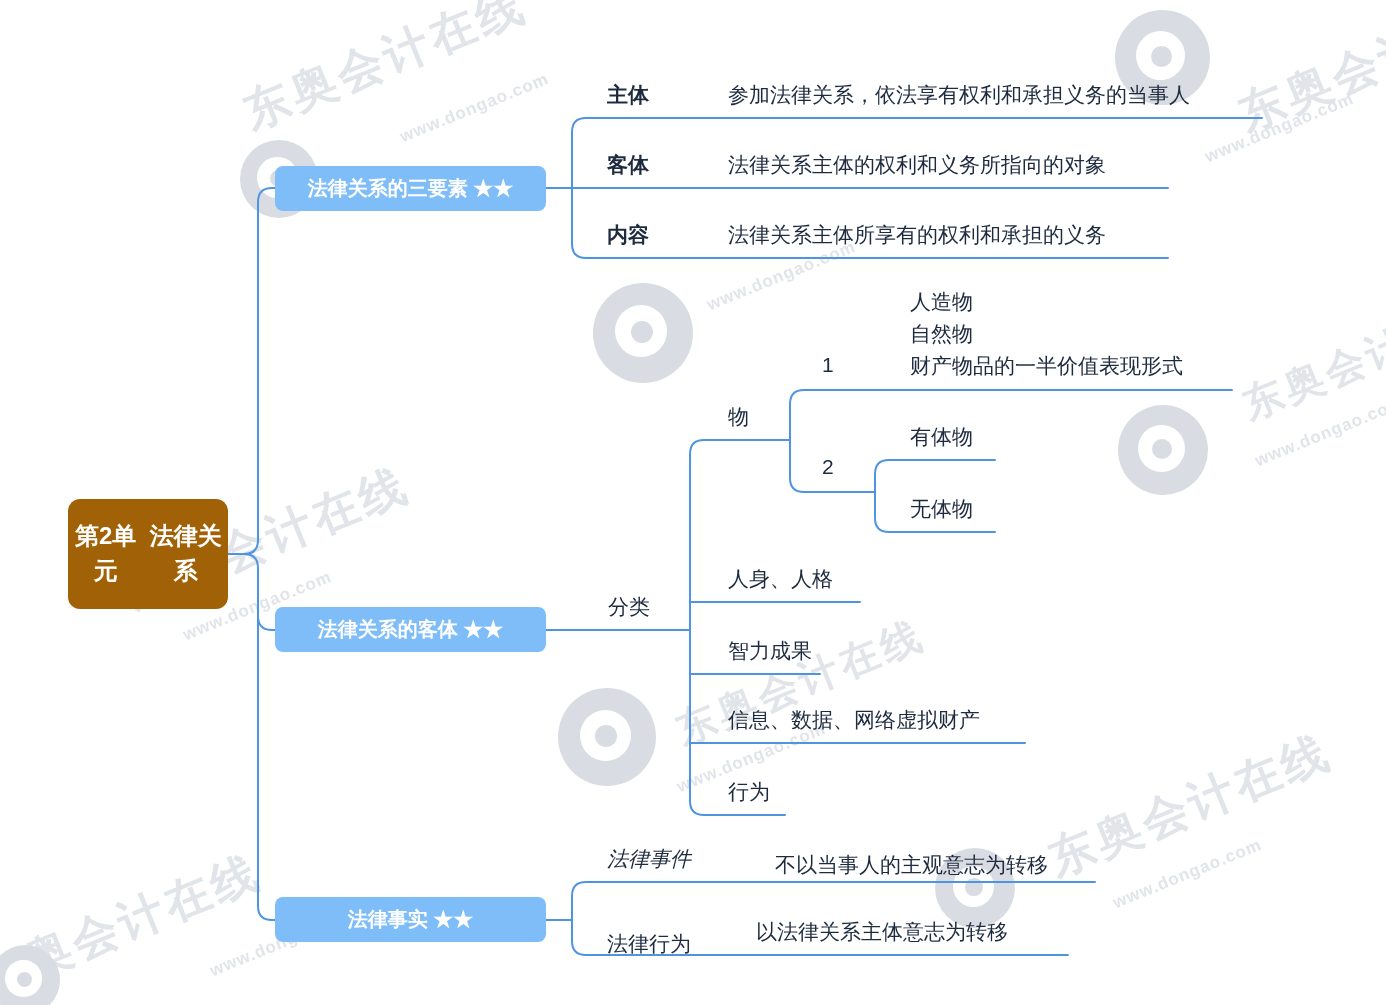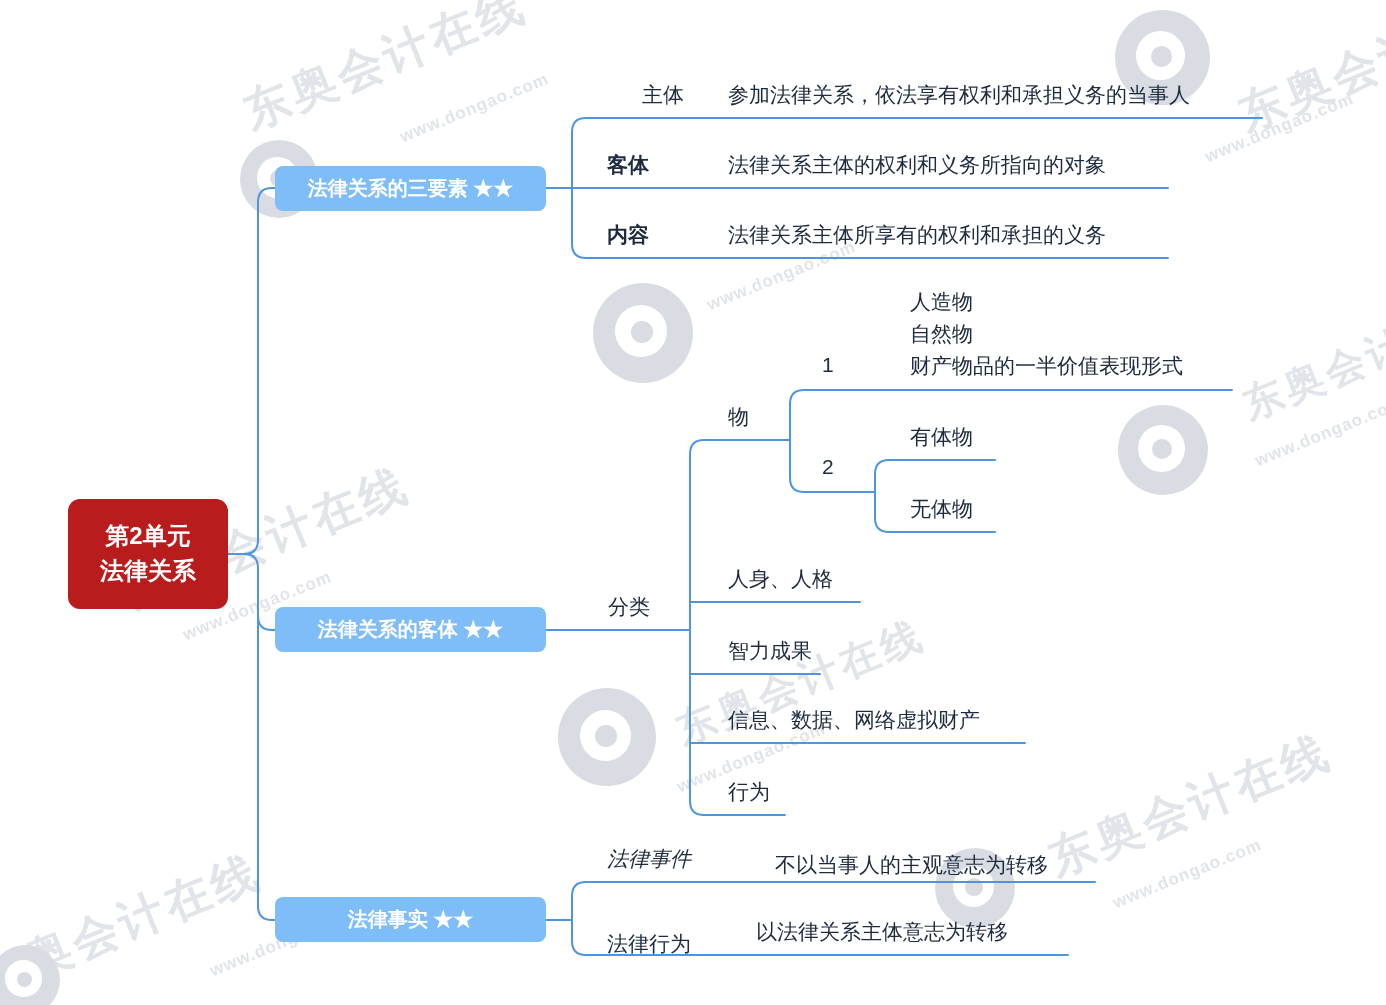--- a/index.html
+++ b/index.html
@@ -6,22 +6,22 @@
   .canvas{
     position:relative;width:1386px;height:1005px;background:#ffffff;
     font-family:"Liberation Sans",sans-serif;overflow:hidden;
   }
   
   .lines{position:absolute;left:0;top:0;z-index:1;}
   .lines path{fill:none;stroke:#4e95e1;stroke-width:2;stroke-linecap:round;}
   
   .node-root{
     position:absolute;left:68px;top:499px;width:160px;height:110px;
-    background:#b91c1c;border-radius:12px;color:#ffffff;font-weight:bold;
-    font-size:24px;line-height:1.45;display:flex;flex-direction:column;
+    background:#a16207;border-radius:12px;color:#ffffff;font-weight:bold;
+    font-size:24px;line-height:1.45;display:flex;flex-direction:row;
     align-items:center;justify-content:center;z-index:2;text-align:center;
   }
   .node-branch{
     position:absolute;width:271px;height:45px;background:#7fbdf8;border-radius:8px;
     color:#ffffff;font-weight:bold;font-size:20px;display:flex;align-items:center;
     justify-content:center;z-index:2;white-space:nowrap;
   }
   .b1{left:275px;top:166px;}
   .b2{left:275px;top:607px;}
   .b3{left:275px;top:897px;}
@@ -129,21 +129,21 @@
 
   <div class="node-root">
     <span>第2单元</span>
     <span>法律关系</span>
   </div>
 
   <div class="node-branch b2">法律关系的客体 ★★</div>
   <div class="node-branch b1">法律关系的三要素 ★★</div>
   <div class="node-branch b3">法律事实 ★★</div>
 
-  <div class="label" style="left:607px;top:81px;font-weight:normal;margin-left:35px;">主体</div>
+  <div class="label" style="left:607px;top:81px;font-weight:bold;">主体</div>
   <div class="label" style="left:728px;top:81px;">参加法律关系，依法享有权利和承担义务的当事人</div>
   <div class="label" style="left:607px;top:151px;font-weight:bold;">客体</div>
   <div class="label" style="left:728px;top:151px;">法律关系主体的权利和义务所指向的对象</div>
   <div class="label" style="left:607px;top:221px;font-weight:bold;">内容</div>
   <div class="label" style="left:728px;top:221px;">法律关系主体所享有的权利和承担的义务</div>
 
   <div class="label" style="left:608px;top:593px;">分类</div>
   <div class="label" style="left:728px;top:403px;">物</div>
 
   <div class="label" style="left:822px;top:353px;">1</div>

